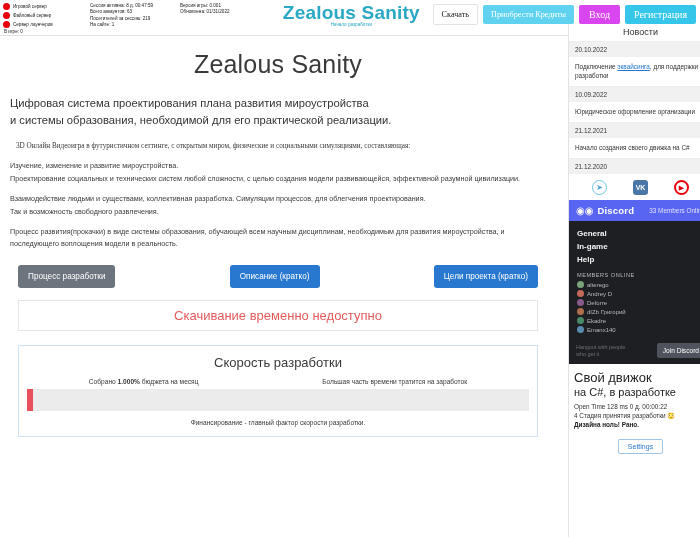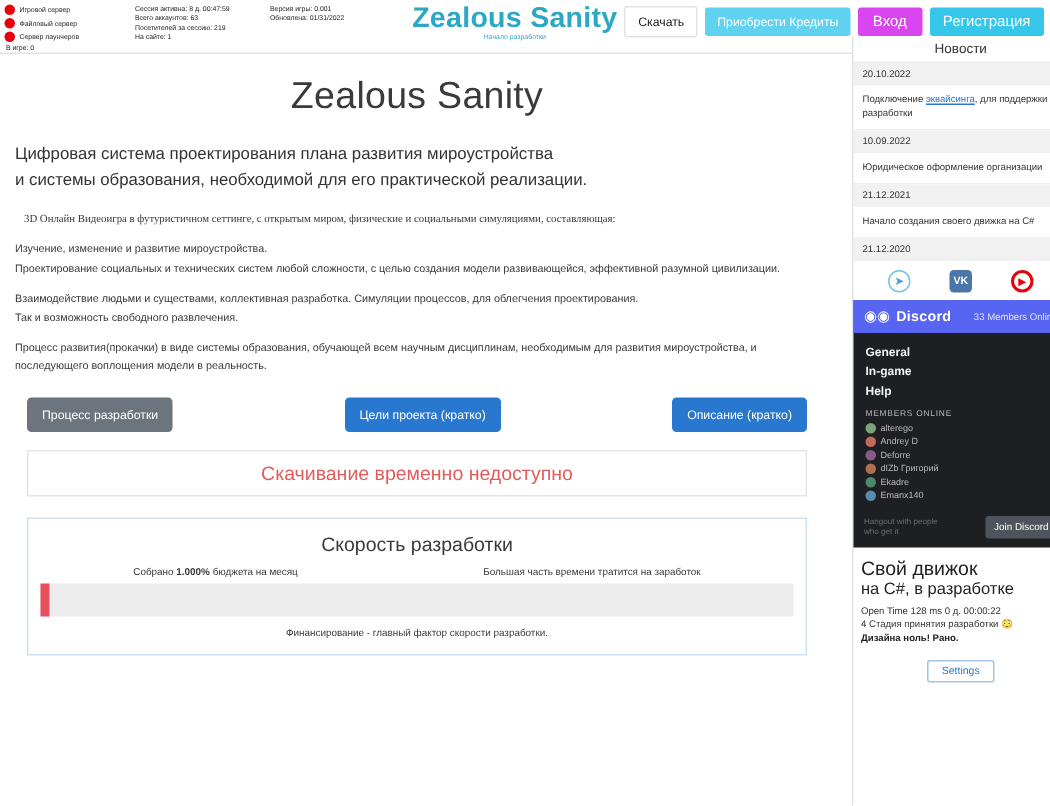--- a/index.html
+++ b/index.html
@@ -32,21 +32,21 @@
   .brand { flex: 1; text-align: center; padding-top: 2px; }
   .brand-title {
     font-size: 19px; font-weight: bold; color: #2aa8c4; letter-spacing: .2px;
     line-height: 21px;
   }
   .brand-sub { font-size: 4.6px; color: #2aa8c4; margin-top: -1px; }
 
   .nav { display: flex; align-items: center; gap: 5px; padding: 4px 4px 0 0; }
   .btn {
     font-size: 8.2px; border: none; cursor: pointer; white-space: nowrap;
-    padding: 5px 8px; border-radius: 2px; font-family: Liberation Sans, sans-serif;
+    padding: 5px 8px; border-radius: 2px; font-family: Liberation Serif, serif;
   }
   .btn-download { background: #ffffff; color: #222; border: 1px solid #dfe3e6; }
   .btn-credits { background: #5ed2ef; color: #ffffff; }
   .btn-login { background: #d946ef; color: #ffffff; font-size: 10px; padding: 4px 10px; }
   .btn-register { background: #35c6ea; color: #ffffff; font-size: 10px; padding: 4px 9px; }
 
   
   .main {
     position: absolute; top: 36px; left: 0; width: 556px; height: 501px;
     background: #ffffff; padding: 14px 10px 0 10px;
@@ -203,22 +203,22 @@
       </p>
       <p>
         <span>Взаимодействие людьми и существами, коллективная разработка. Симуляции процессов, для облегчения проектирования.</span><br>
         <span>Так и возможность свободного развлечения.</span>
       </p>
       <p>Процесс развития(прокачки) в виде системы образования, обучающей всем научным дисциплинам, необходимым для развития мироустройства, и последующего воплощения модели в реальность.</p>
     </div>
 
     <div class="btn-row">
       <button class="b-grey">Процесс разработки</button>
+      <button class="b-blue">Описание (кратко)</button>
       <button class="b-blue">Цели проекта (кратко)</button>
-      <button class="b-blue">Описание (кратко)</button>
     </div>
 
     <div class="notice">Скачивание временно недоступно</div>
 
     <div class="speed-panel">
       <div class="speed-title">Скорость разработки</div>
       <div class="speed-labels">
         <div>
           <span>Собрано </span><b>1.000%</b><span> бюджета на месяц</span>
         </div>

